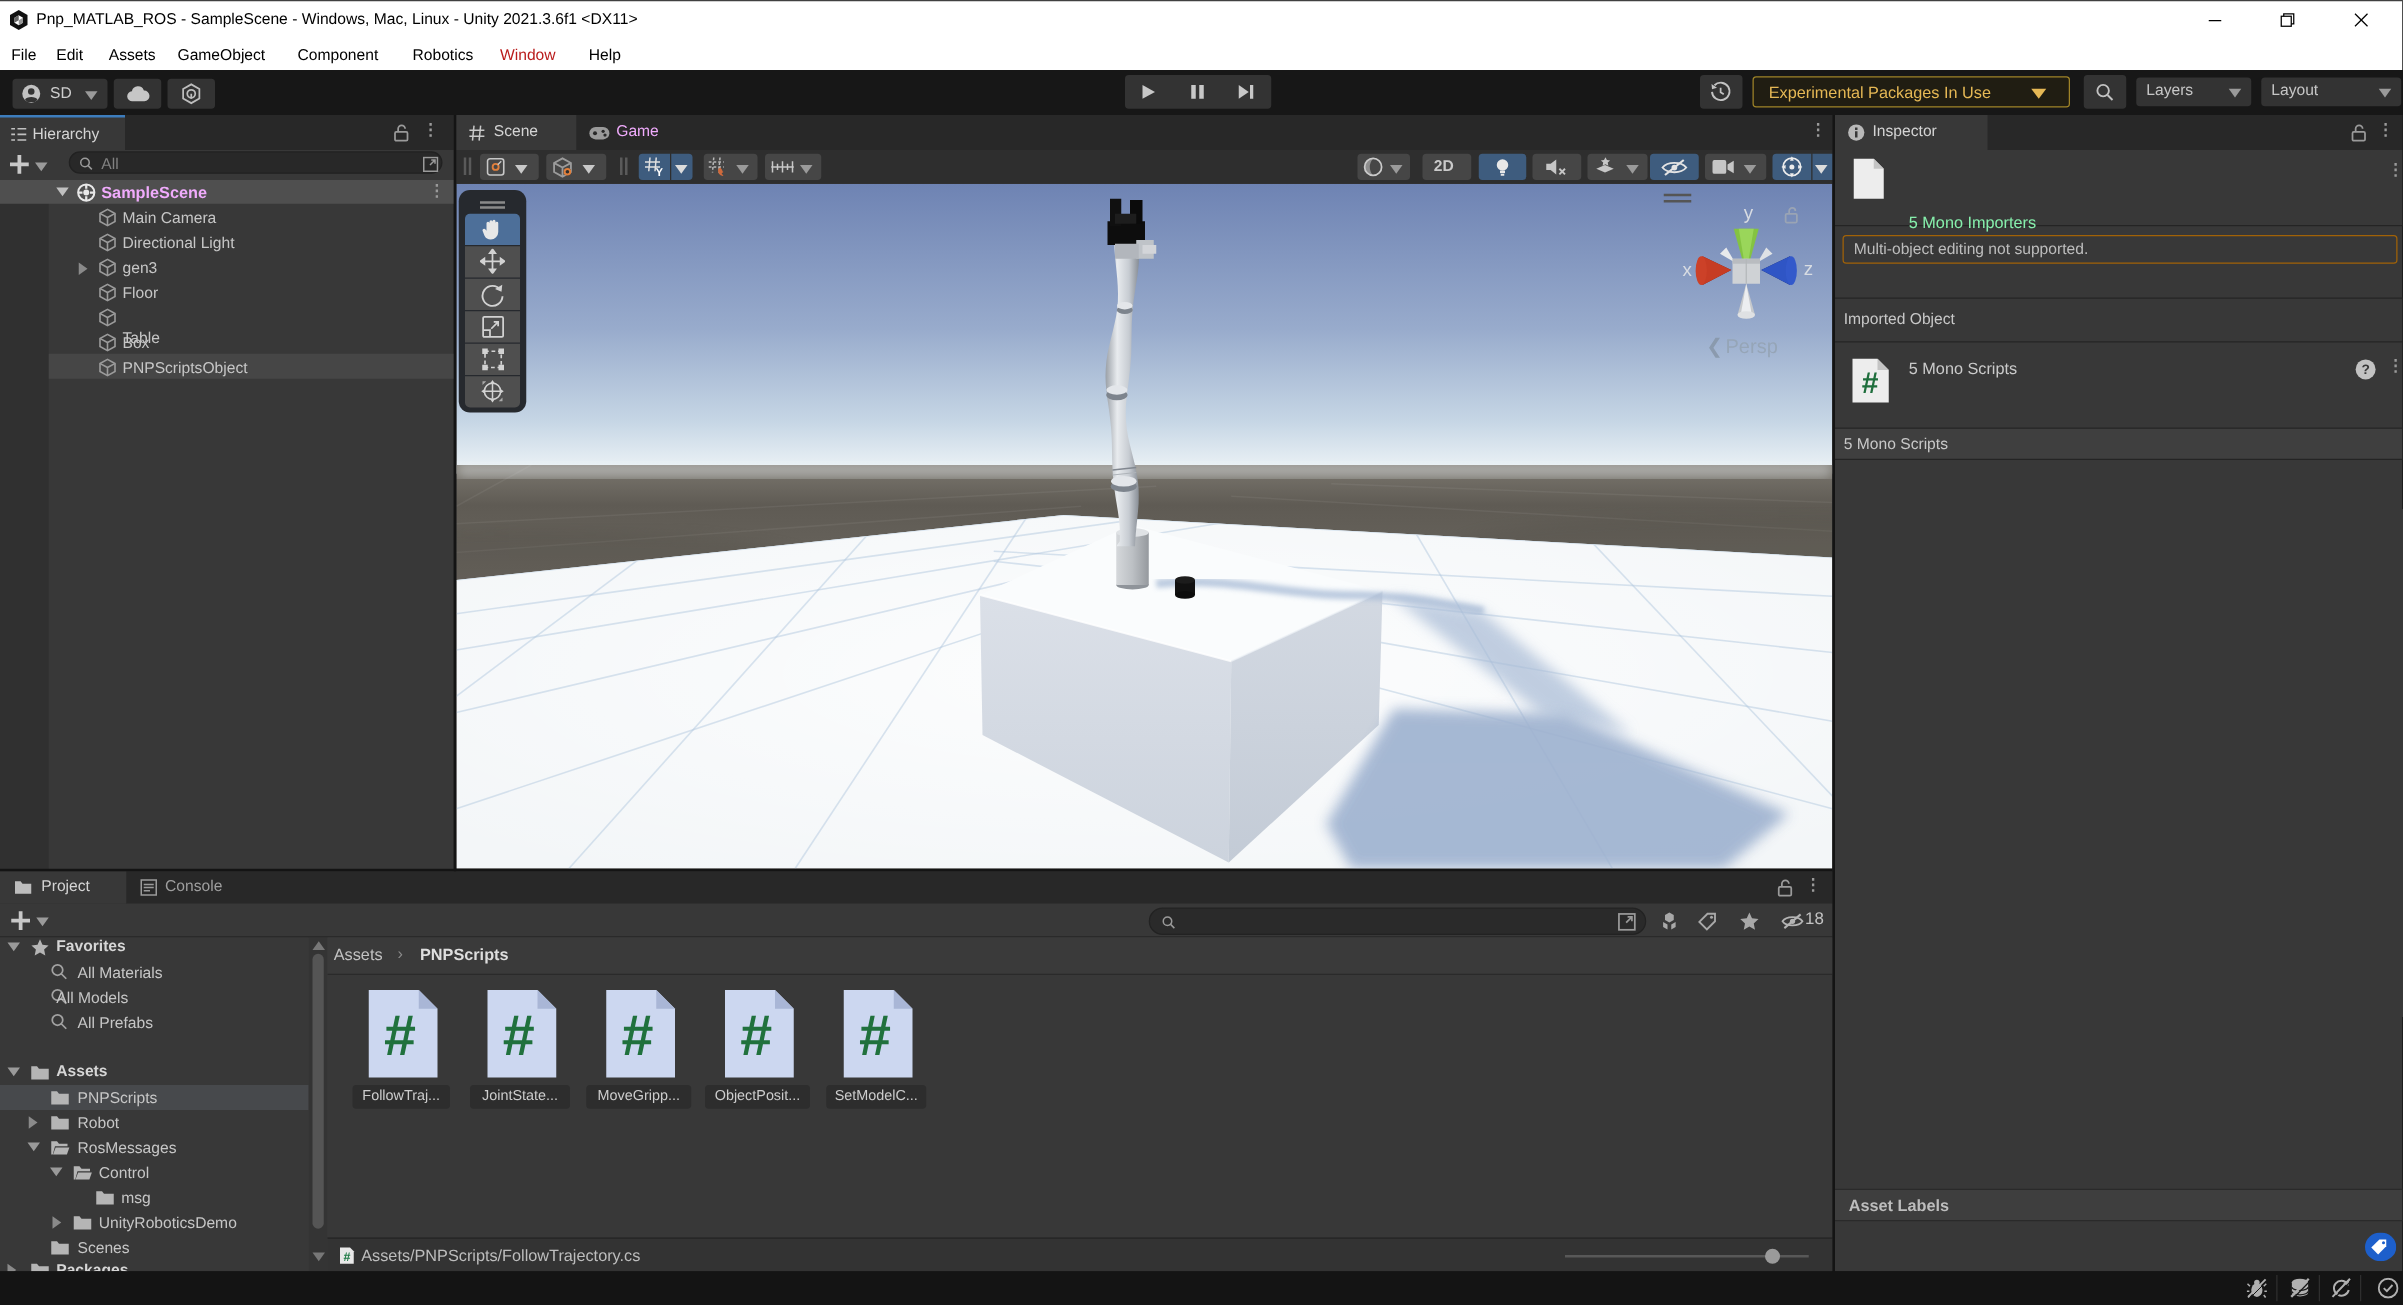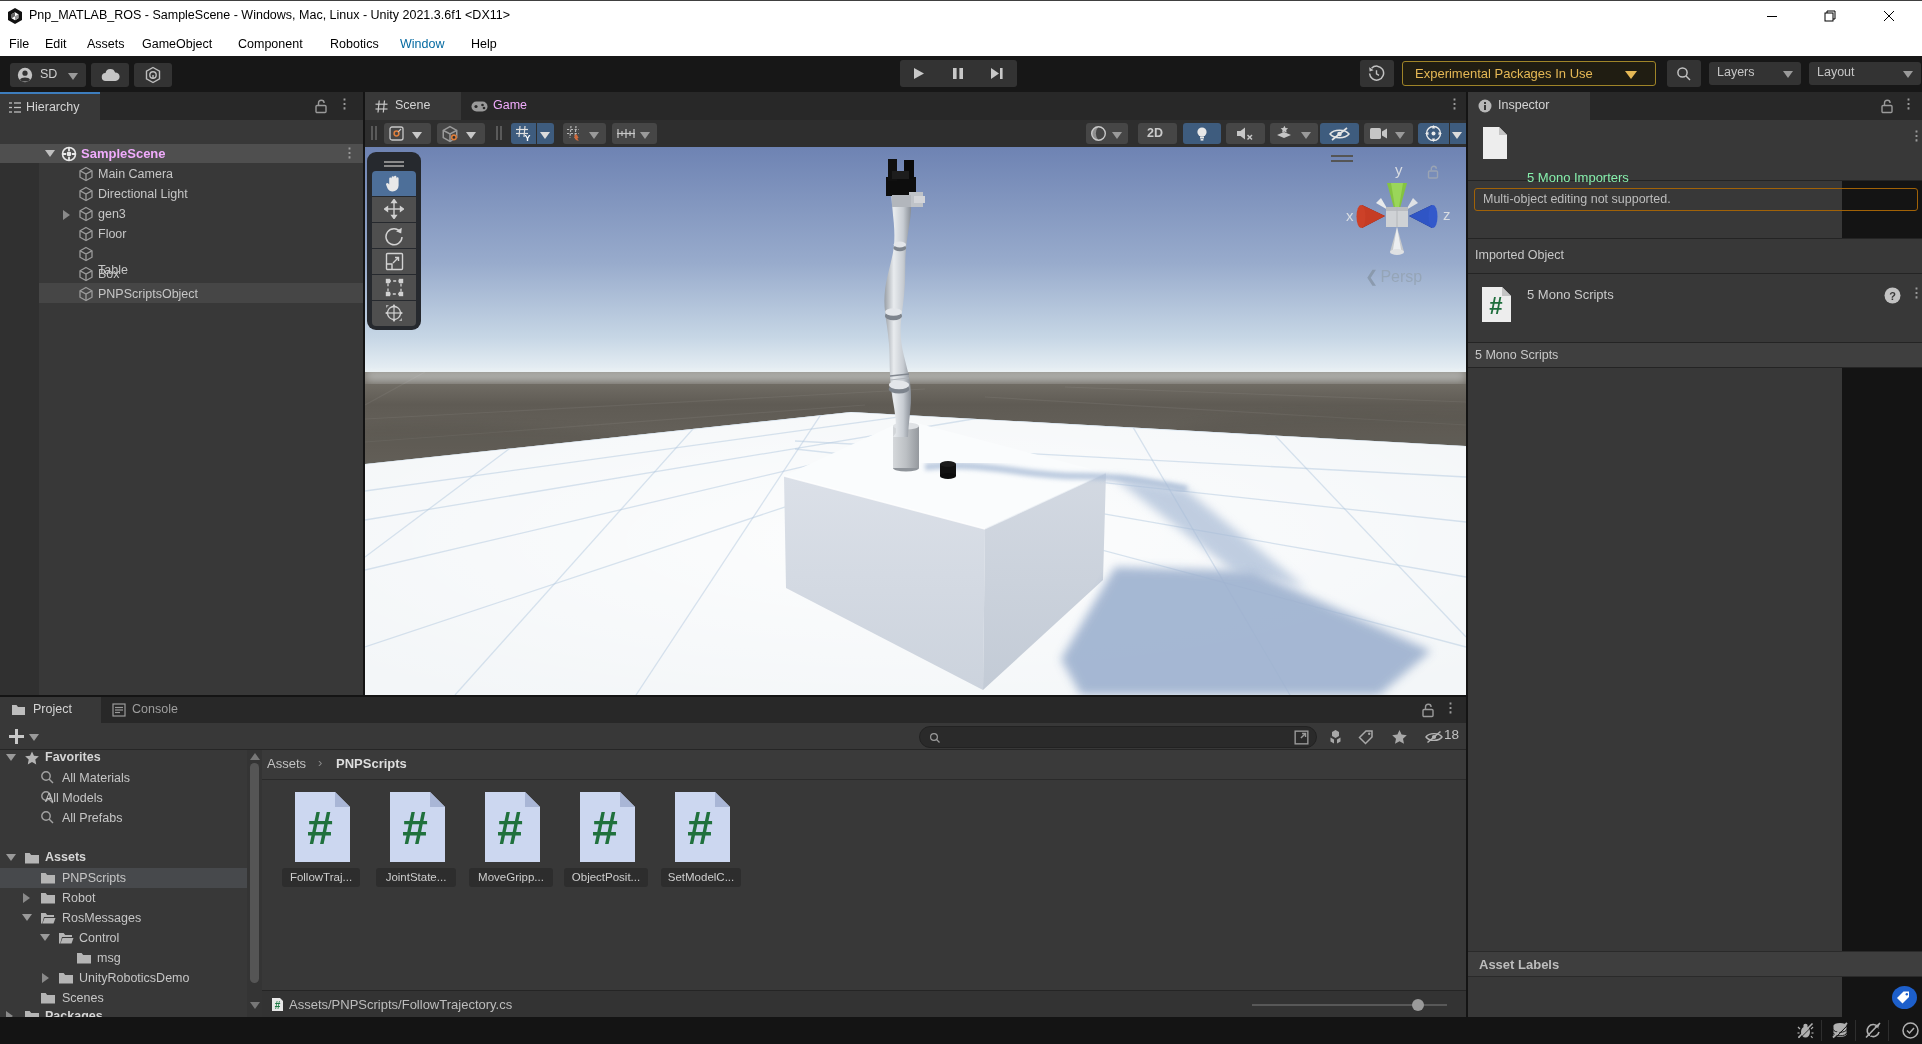--- a/index.html
+++ b/index.html
@@ -32,21 +32,21 @@
       <line x1="122" y1="1" x2="132" y2="11" stroke="#000" stroke-width="1"></line>
       <line x1="132" y1="1" x2="122" y2="11" stroke="#000" stroke-width="1"></line>
     </svg>
 
     <div class="abs" style="left:9px;top:36px;font-size:12.5px;color:#000;">File</div>
     <div class="abs" style="left:45px;top:36px;font-size:12.5px;color:#000;">Edit</div>
     <div class="abs" style="left:87px;top:36px;font-size:12.5px;color:#000;">Assets</div>
     <div class="abs" style="left:142px;top:36px;font-size:12.5px;color:#000;">GameObject</div>
     <div class="abs" style="left:238px;top:36px;font-size:12.5px;color:#000;">Component</div>
     <div class="abs" style="left:330px;top:36px;font-size:12.5px;color:#000;">Robotics</div>
-    <div class="abs" style="left:400px;top:36px;font-size:12.5px;color:#0369a1;">Window</div>
+    <div class="abs" style="left:400px;top:36px;font-size:12.5px;color:#b91c1c;">Window</div>
     <div class="abs" style="left:471px;top:36px;font-size:12.5px;color:#000;">Help</div>
   </div>
 
   <div class="abs" id="toolbar" style="left:0;top:56px;width:1922px;height:36px;background:#171717;">
 
     <div class="abs" style="left:10px;top:7px;width:76px;height:24px;background:#333333;border-radius:3px;">
       <svg class="abs" style="left:7px;top:4px" width="16" height="16" viewBox="0 0 16 16">
         <circle cx="8" cy="8" r="7.2" fill="#c2c2c2"></circle>
         <circle cx="8" cy="6.2" r="2.6" fill="#333"></circle>
         <path d="M3 12.8 C4 9.8 12 9.8 13 12.8 L11 14.6 H5 Z" fill="#333"></path>
@@ -130,20 +130,38 @@
         </svg>
         <div class="abs txt" style="left:26px;top:6px;color:#d4d4d4;">Hierarchy</div>
       </div>
       <svg class="abs" style="left:314px;top:7px" width="14" height="15" viewBox="0 0 14 15">
         <rect x="2" y="6.5" width="10" height="7" rx="1" fill="none" stroke="#9a9a9a" stroke-width="1.4"></rect>
         <path d="M4.5 6 V4 a2.8 2.8 0 0 1 5.6 0" fill="none" stroke="#9a9a9a" stroke-width="1.4"></path>
       </svg>
       <div class="abs dots3" style="left:338px;top:4px;">⋮</div>
     </div>
 
+    <div class="abs" style="left:0;top:28px;width:363px;height:24px;background:#383838;">
+      <div class="abs" style="left:8px;top:4px;width:15px;height:15px;">
+        <div class="abs" style="left:6px;top:0;width:2.5px;height:15px;background:#c8c8c8;"></div>
+        <div class="abs" style="left:0;top:6px;width:15px;height:2.5px;background:#c8c8c8;"></div>
+      </div>
+      <div class="abs tri-d" style="left:28px;top:10px;"></div>
+      <div class="abs" style="left:55px;top:1px;width:299px;height:18px;background:#282828;border:1px solid #212121;border-radius:9px;">
+        <svg class="abs" style="left:7px;top:3px" width="13" height="12" viewBox="0 0 13 12">
+          <circle cx="5" cy="5" r="3.4" fill="none" stroke="#9a9a9a" stroke-width="1.2"></circle>
+          <line x1="7.5" y1="7.5" x2="10.5" y2="10.5" stroke="#9a9a9a" stroke-width="1.2"></line>
+        </svg>
+        <div class="abs" style="left:25px;top:1.5px;font-size:12.5px;color:#818181;">All</div>
+        <svg class="abs" style="left:282px;top:3px" width="13" height="13" viewBox="0 0 13 13">
+          <rect x="1" y="1" width="11" height="11" fill="none" stroke="#9a9a9a" stroke-width="1.2"></rect>
+          <path d="M6 7 L10 3 M7 3 h3 v3" fill="none" stroke="#9a9a9a" stroke-width="1.2"></path>
+        </svg>
+      </div>
+    </div>
 
     <div class="abs" style="left:0;top:52px;width:39px;height:553px;background:#303030;"></div>
 
     <div class="abs" style="left:0;top:52px;width:363px;height:19px;background:#4f4f4f;">
       <div class="abs tri-d" style="left:45px;top:6px;border-top-color:#c0c0c0;"></div>
       <svg class="abs" style="left:61px;top:2px" width="16" height="16" viewBox="0 0 16 16">
         <circle cx="8" cy="8" r="6.5" fill="none" stroke="#e8e8e8" stroke-width="1.6"></circle>
         <circle cx="8" cy="8" r="2.4" fill="#e8e8e8"></circle>
         <path d="M8 1.5 V5 M8 11 V14.5 M1.5 8 H5 M11 8 H14.5" stroke="#e8e8e8" stroke-width="1.8"></path>
       </svg>
@@ -583,21 +601,21 @@
         <path d="M57 68 L52.5 93 L61.5 93 Z" fill="#eceef0"></path>
         <ellipse cx="57" cy="93" rx="7" ry="3" fill="#dfe1e3"></ellipse>
         <text x="55" y="16" font-size="15" fill="#d8dce2" font-family="Liberation Sans">y</text>
         <text x="6" y="62" font-size="15" fill="#d8dce2" font-family="Liberation Sans">x</text>
         <text x="103" y="61" font-size="15" fill="#d8dce2" font-family="Liberation Sans">z</text>
       </svg>
       <div class="abs" style="left:1000px;top:120px;font-size:16px;color:#8796a8;opacity:0.85;">❮<span style="margin-left:2px;color:#94a3b3;">Persp</span></div>
     </div>
   </div>
 
-  <div class="abs" id="inspector" style="left:1468px;top:92px;width:374px;height:925px;background:#383838;">
+  <div class="abs" id="inspector" style="left:1468px;top:92px;width:454px;height:925px;background:#383838;">
     <div class="abs" style="left:0;top:0;width:454px;height:28px;background:#282828;">
       <div class="abs" style="left:0;top:0;width:122px;height:28px;background:#383838;">
         <svg class="abs" style="left:10px;top:7px" width="14" height="14" viewBox="0 0 14 14">
           <circle cx="7" cy="7" r="6.5" fill="#b8b8b8"></circle>
           <rect x="6" y="6" width="2" height="5" fill="#383838"></rect>
             <rect x="6" y="3" width="2" height="2" fill="#383838"></rect>
         </svg>
         <div class="abs txt" style="left:30px;top:6px;color:#d4d4d4;">Inspector</div>
       </div>
 

